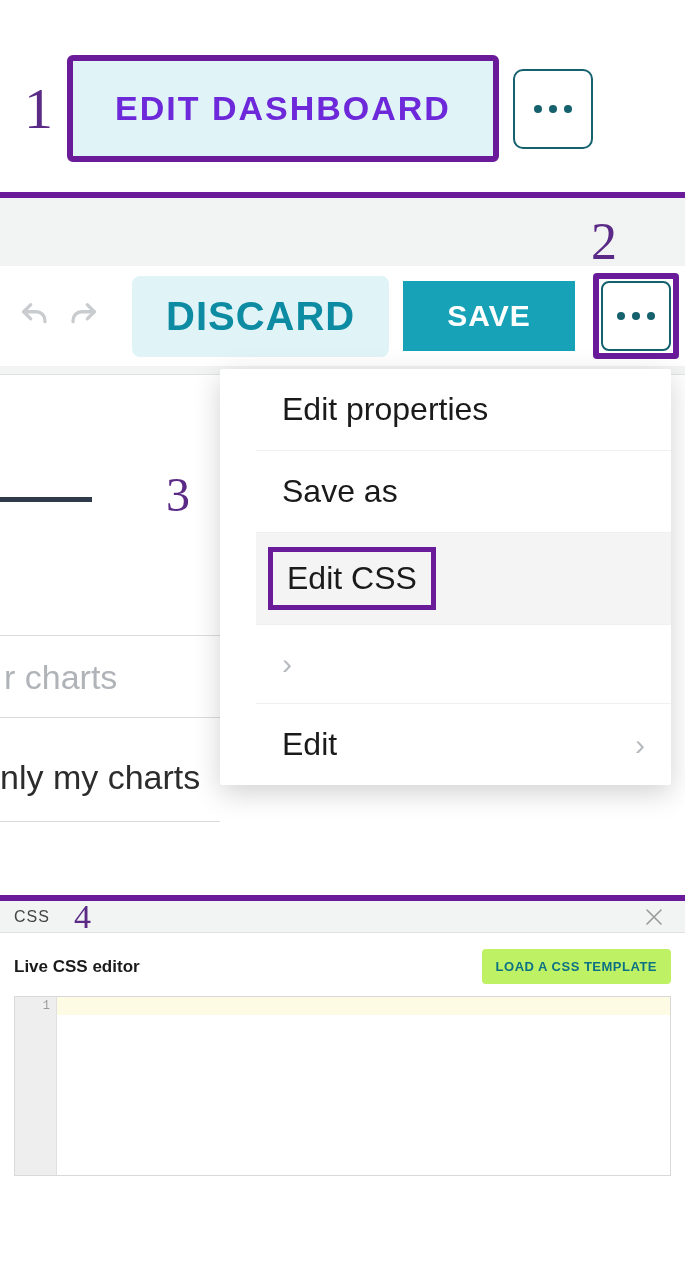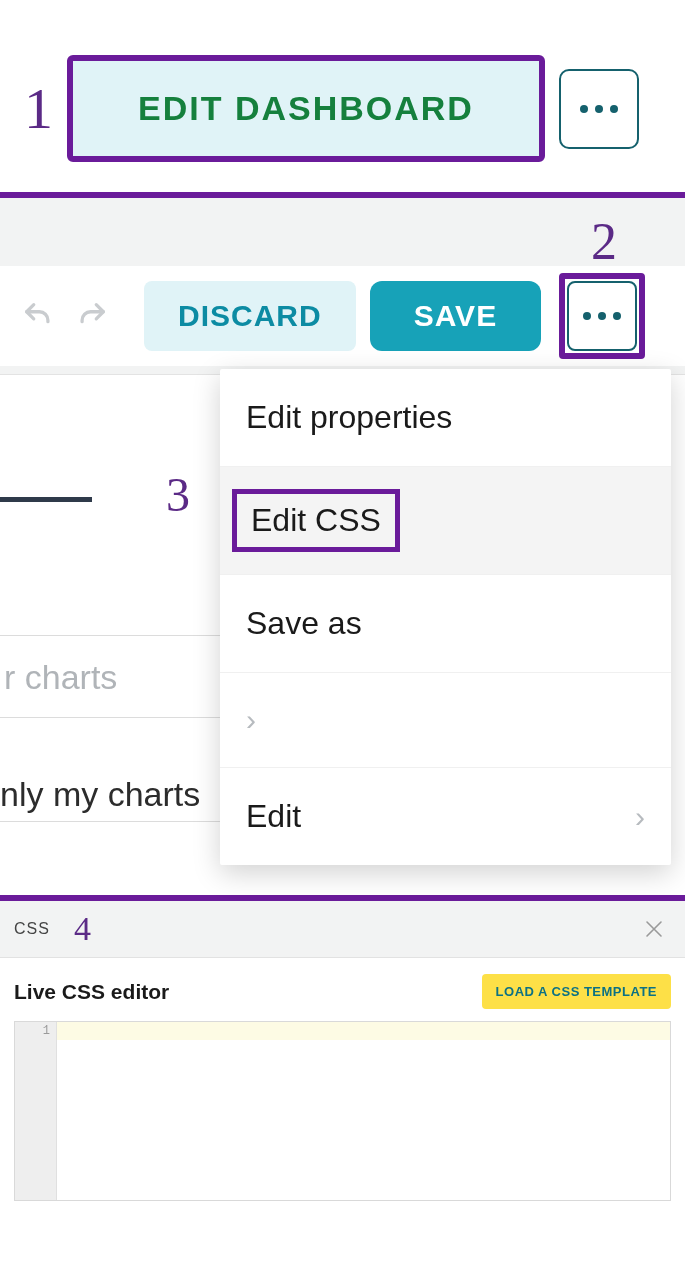--- a/index.html
+++ b/index.html
@@ -23,22 +23,22 @@
       font-family: Georgia, "Times New Roman", serif;
       font-size: 58px;
       color: #5b2a86;
       line-height: 1;
     }
     .edit-dash-btn {
       flex: 0 0 auto;
       background: #e0f3f7;
       border: 6px solid #6a1b9a;
       border-radius: 6px;
-      padding: 28px 65px;
-      color: #15803d;
+      padding: 28px 42px;
+      color: #6d28d9;
       font-weight: 800;
       font-size: 34px;
       letter-spacing: 2px;
       text-align: center;
       cursor: pointer;
     }
     .more-btn {
       width: 80px;
       height: 80px;
       border: 2px solid #15616d;
@@ -99,36 +99,36 @@
       display: flex;
       align-items: center;
       justify-content: center;
       color: #c9cccf;
       cursor: pointer;
     }
     .discard-btn {
       background: #e0f3f7;
       color: #0c8ba3;
       font-weight: 800;
-      font-size: 30px;
+      font-size: 40px;
       letter-spacing: 1px;
       border: none;
       border-radius: 8px;
       padding: 18px 34px;
       margin-left: 18px;
       cursor: pointer;
     }
     .save-btn {
       background: #17a2b8;
       color: #fff;
       font-weight: 800;
       font-size: 30px;
       letter-spacing: 1px;
       border: none;
-      border-radius: 12px;
+      border-radius: 0;
       padding: 18px 44px;
       cursor: pointer;
     }
     .more-btn2-wrap {
       border: 6px solid #6a1b9a;
       border-radius: 4px;
       padding: 2px;
       margin-left: 4px;
     }
     .more-btn2 {
@@ -160,48 +160,49 @@
     }
     .bg-text1 {
       position: absolute;
       top: 283px;
       left: 4px;
       font-size: 34px;
       color: #b0b4b8;
     }
     .bg-text2 {
       position: absolute;
-      top: 400px;
+      top: 383px;
       left: 0;
       font-size: 34px;
       color: #2c2c2c;
     }
     .bg-line1 { position:absolute; top:260px; left:0; width:220px; height:1px; background:#dcdcdc; }
     .bg-line2 { position:absolute; top:342px; left:0; width:220px; height:1px; background:#dcdcdc; }
     .bg-line3 { position:absolute; top:446px; left:0; width:220px; height:1px; background:#dcdcdc; }
 
     .dropdown {
       position: absolute;
       top: -6px;
       left: 220px;
       right: 14px;
       background: #fff;
       box-shadow: 0 8px 28px rgba(0,0,0,0.18);
       border-radius: 2px;
       z-index: 10;
     }
     .menu-item {
-      padding: 30px 26px;
+      padding: 22px 26px;
       font-size: 32px;
       color: #1a1a1a;
       display: flex;
       align-items: center;
       justify-content: space-between;
       cursor: pointer;
       border-bottom: 1px solid #f0f0f0;
+      margin-left: 36px;
     }
     .menu-item:last-child { border-bottom: none; }
     .menu-item.highlight {
       background: #f4f4f4;
     }
     .menu-item .box {
       border: 5px solid #6a1b9a;
       padding: 8px 14px;
       margin: -8px -14px;
       display: inline-block;
@@ -226,21 +227,21 @@
     .big-divider2 {
       height: 6px;
       background: #6a1b9a;
       width: 100%;
     }
 
     
     .section4 { background:#fff; }
     .css-header {
       background: #f2f3f3;
-      height: 57px;
+      height: 32px;
       display: flex;
       align-items: center;
       padding: 0 14px;
       justify-content: space-between;
       border-bottom: 1px solid #e2e2e2;
     }
     .css-header-left {
       display: flex;
       align-items: center;
       gap: 24px;
@@ -261,26 +262,26 @@
       cursor: pointer;
       padding: 4px 8px;
     }
     .editor-bar {
       display: flex;
       justify-content: space-between;
       align-items: center;
       padding: 16px 14px 12px 14px;
     }
     .live-label {
-      font-size: 21px;
+      font-size: 17px;
       font-weight: 700;
       color: #1a1a1a;
     }
     .load-tpl-btn {
-      background: #fde047;
+      background: #bef264;
       color: #0c7184;
       font-weight: 700;
       font-size: 13px;
       letter-spacing: 0.5px;
       border: none;
       border-radius: 4px;
       padding: 10px 14px;
       cursor: pointer;
     }
     .code-editor {
@@ -372,27 +373,27 @@
     <div class="bg-line2"></div>
     <div class="bg-text2">nly my charts</div>
     <div class="bg-line3"></div>
 
     <span class="step3-num">3</span>
 
     <div class="dropdown">
       <div class="menu-item">
         <span>Edit properties</span>
       </div>
+      <div class="menu-item">
+        <span>Save as</span>
+      </div>
       <div class="menu-item highlight">
         <span class="box">
           <span>Edit CSS</span>
         </span>
-      </div>
-      <div class="menu-item">
-        <span>Save as</span>
       </div>
       <div class="menu-item">
         <span class="chev">›</span>
       </div>
       <div class="menu-item">
         <span>Edit</span>
         <span class="chev">›</span>
       </div>
     </div>
 

